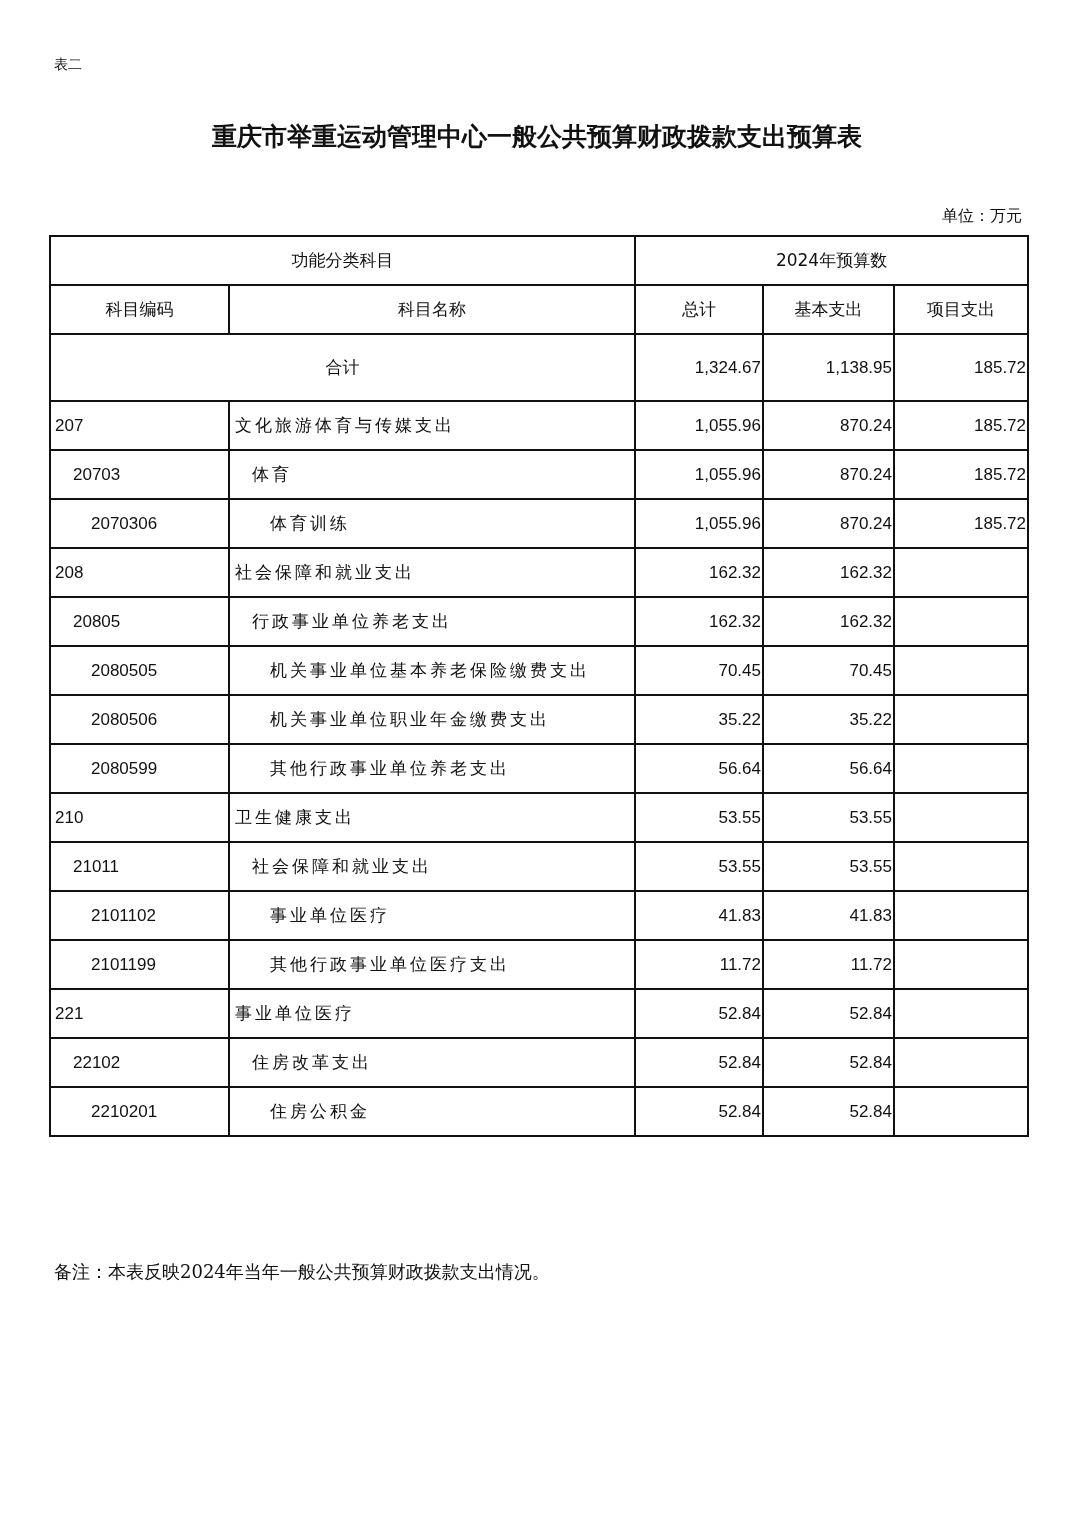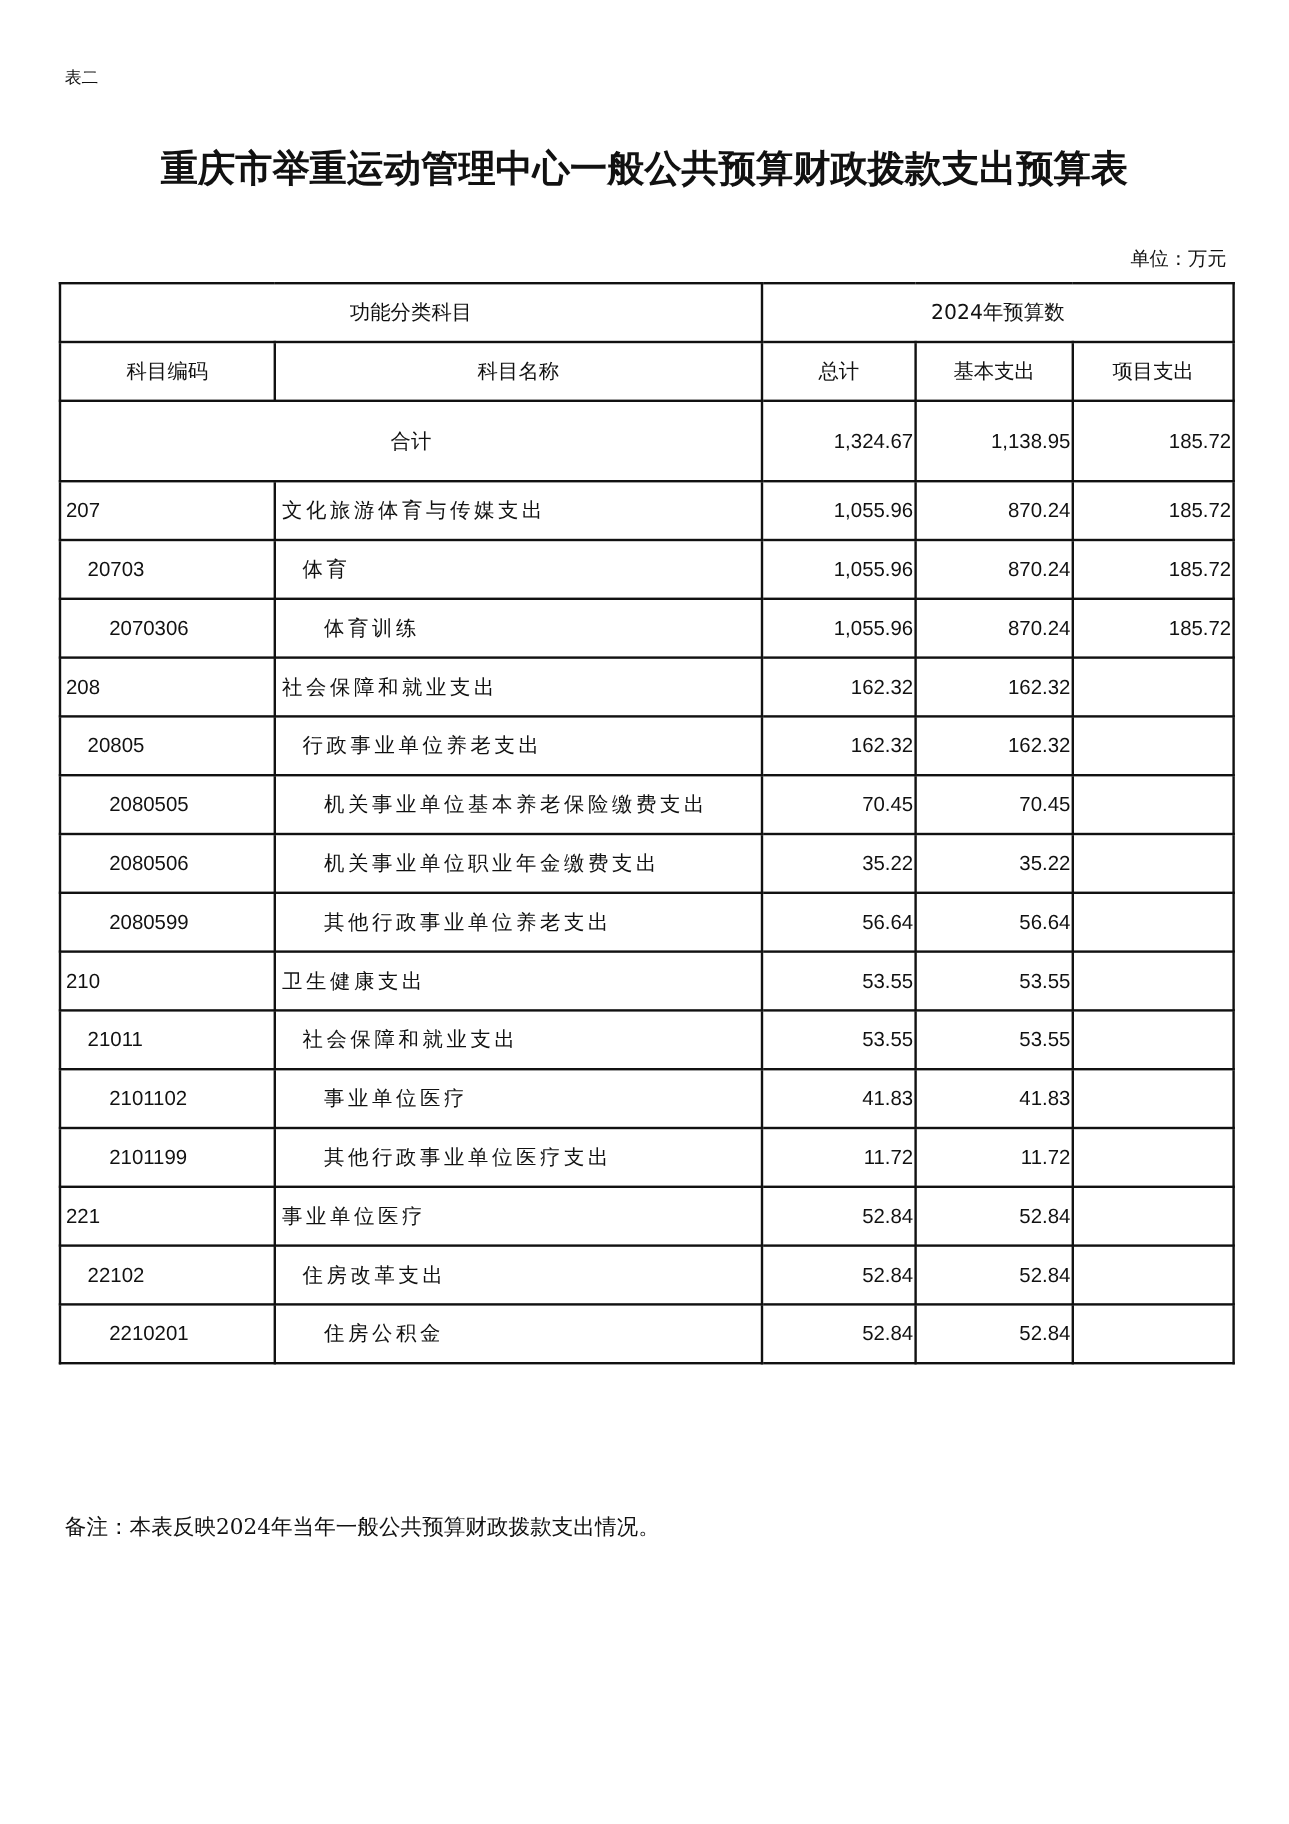--- a/index.html
+++ b/index.html
@@ -1,18 +1,18 @@
 <!DOCTYPE html>
 <html><head>
 <meta charset="utf-8">
 <style>
   html, body { margin: 0; padding: 0; background: #ffffff; }
   body { width: 1074px; height: 1520px; position: relative; overflow: hidden; color: #111; font-family: "DejaVu Serif", serif; }
   .label-top { position: absolute; left: 54px; top: 56px; font-size: 14px; font-family: "DejaVu Serif", serif; }
-  .title { position: absolute; left: 0; width: 1074px; top: 120px; text-align: center; font-size: 31px; font-weight: bold; font-family: "DejaVu Serif", serif; letter-spacing: 0px; }
+  .title { position: absolute; left: 0; width: 1074px; top: 120px; text-align: center; font-size: 25px; font-weight: bold; font-family: "DejaVu Serif", serif; letter-spacing: 0px; }
   .unit { position: absolute; right: 52px; top: 206px; font-size: 16px; font-family: "DejaVu Serif", serif; }
   table.budget { position: absolute; left: 49px; top: 235px; border-collapse: collapse; table-layout: fixed; width: 978px; }
   table.budget td { border: 2px solid #111; padding: 0; font-size: 17px; height: 49px; box-sizing: border-box; }
   .hdr { text-align: center; font-family: "DejaVu Sans", sans-serif; font-size: 19px; }
   .hdr-top td { height: 63px; }
   .hdr-sub td { height: 53px; }
   .num { text-align: right; padding-right: 1px !important; font-family: "Liberation Sans", sans-serif; font-size: 17px; }
   .code { font-family: "Liberation Sans", sans-serif; font-size: 17px; text-align: left; }
   .name { font-family: "DejaVu Serif", serif; font-size: 16px; letter-spacing: 3px; text-align: left; }
   .lv1.code { padding-left: 4px !important; }

